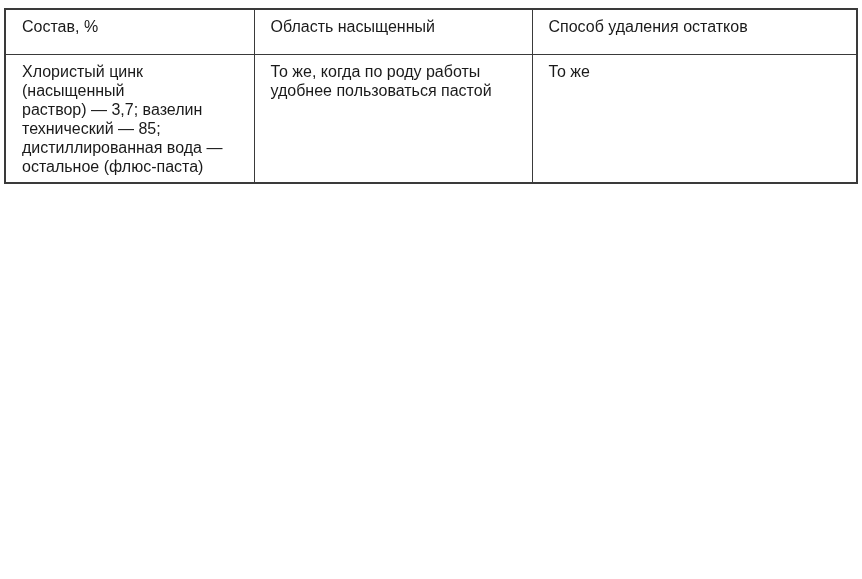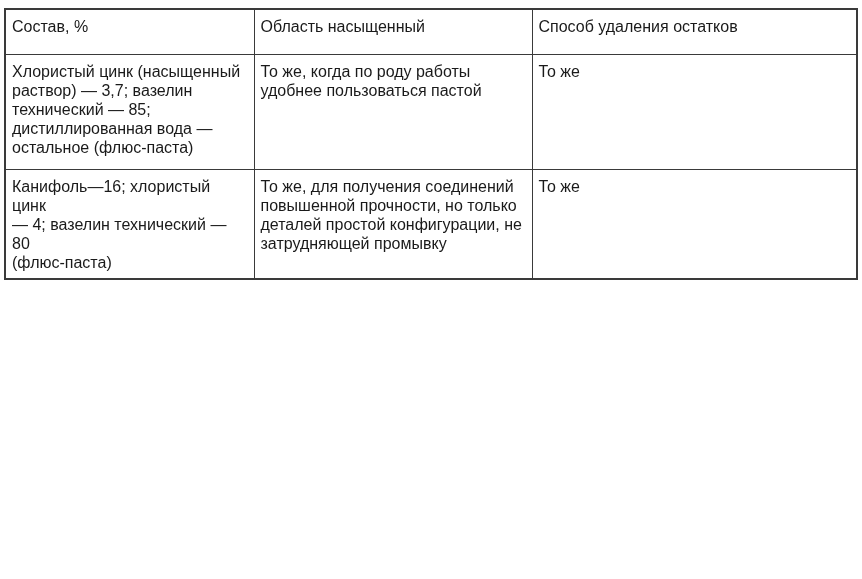--- a/index.html
+++ b/index.html
@@ -29,21 +29,21 @@
   }
   table.flux-table col.c1 { width: 249px; }
   table.flux-table col.c2 { width: 278px; }
   table.flux-table col.c3 { width: 325px; }
   table.flux-table th,
   table.flux-table td {
     border: 1px solid #3a3a3a;
     vertical-align: top;
     text-align: left;
     font-weight: normal;
-    padding: 7px 8px 6px 6px;
+    padding: 7px 8px 6px 16px;
     white-space: pre-line;
     overflow: hidden;
   }
   tr.hdr    { height: 45px; }
   tr.row-0  { height: 85px; }
   tr.row-1  { height: 115px; margin-left: 36px; }
   tr.row-2  { height: 100px; }
   tr.row-3  { height: 110px; }
   tr.row-4  { height: 106px; }
 </style>
@@ -68,25 +68,15 @@
       <tr class="row-1">
         <td>Хлористый цинк (насыщенный
 раствор) — 3,7; вазелин
 технический — 85;
 дистиллированная вода —
 остальное (флюс-паста)</td>
         <td>То же, когда по роду работы
 удобнее пользоваться пастой</td>
         <td>То же</td>
       </tr>
-      <tr class="row-3">
-        <td>Канифоль—16; хлористый цинк
-— 4; вазелин технический — 80
-(флюс-паста)</td>
-        <td>То же, для получения соединений
-повышенной прочности, но только
-деталей простой конфигурации, не
-затрудняющей промывку</td>
-        <td>То же</td>
-      </tr>
     </tbody>
   </table>
 </div>
 
 </body></html>

